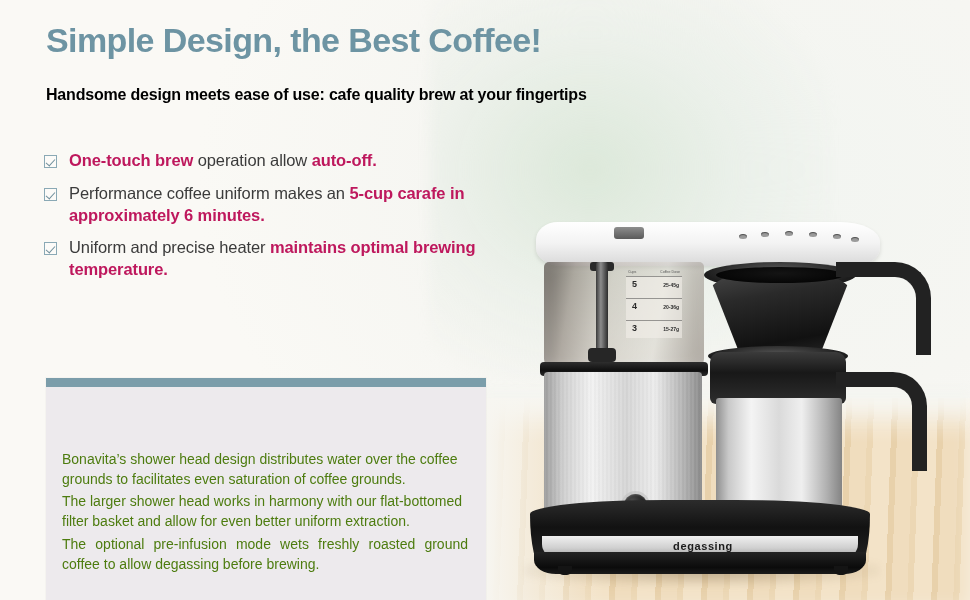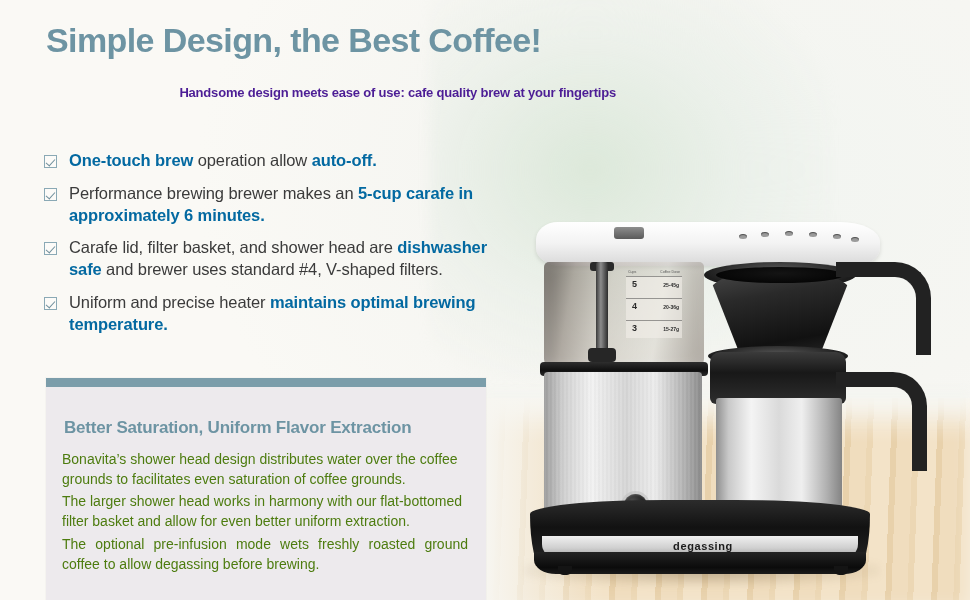--- a/index.html
+++ b/index.html
@@ -71,26 +71,25 @@
     font-size: 34px;
     font-weight: bold;
     color: #6d94a3;
     letter-spacing: -0.6px;
     line-height: 1.1;
   }
   .subhead {
     position: absolute;
     left: 46px; top: 84px;
     width: 570px;
-    font-size: 13px;
+    font-size: 16px;
     font-weight: bold;
-    color: #4c1d95;
+    color: #000000;
     line-height: 1.32;
     letter-spacing: -0.2px;
-    text-align: right;
   }
 
   .bullets {
     position: absolute;
     left: 44px; top: 150px;
     width: 460px;
   }
   .bullet {
     display: flex;
     align-items: flex-start;
@@ -114,21 +113,21 @@
     border: solid #708f9c;
     border-width: 0 1.6px 1.6px 0;
     transform: rotate(42deg);
   }
   .btext {
     font-size: 16.5px;
     color: #3b3b3b;
     line-height: 1.32;
     letter-spacing: -0.1px;
   }
-  .btext b { font-weight: bold; color: #0369a1; text-align: right; }
+  .btext b { font-weight: bold; color: #be185d; text-align: right; }
 
   
   .panel {
     position: absolute;
     left: 46px; top: 378px;
     width: 440px;
     height: 222px;
     background: #edeaed;
     box-shadow: 0 0 0 1px rgba(0,0,0,0.02);
   }
@@ -401,35 +400,30 @@
   <div class="headline">Simple Design, the Best Coffee!</div>
   <div class="subhead">Handsome design meets ease of use: cafe quality brew at your fingertips</div>
 
   <div class="bullets" id="feature-list">
       <div class="bullet">
         <span class="cb"></span>
         <span class="btext"><b>One-touch brew</b><span> operation allow </span><b>auto-off.</b></span>
       </div>
       <div class="bullet">
         <span class="cb"></span>
-        <span class="btext"><span>Performance brewing brewer makes an </span><b>5-cup carafe in approximately 6 minutes.</b></span>
-      </div>
-      <div class="bullet">
-        <span class="cb"></span>
-        <span class="btext"><span>Carafe lid, filter basket, and shower head are </span><b>dishwasher safe</b><span> and brewer uses standard #4, V-shaped filters.</span></span>
+        <span class="btext"><span>Performance coffee uniform makes an </span><b>5-cup carafe in approximately 6 minutes.</b></span>
       </div>
       <div class="bullet">
         <span class="cb"></span>
         <span class="btext"><span>Uniform and precise heater </span><b>maintains optimal brewing temperature.</b></span>
       </div>
     </div>
 
   <div class="panel"></div>
   <div class="panel-bar"></div>
-  <div class="panel-title">Better Saturation, Uniform Flavor Extraction</div>
   <div class="panel-p panel-p1">Bonavita’s shower head design distributes water over the coffee grounds to facilitates even saturation of coffee grounds.</div>
   <div class="panel-p panel-p2">The larger shower head works in harmony with our flat-bottomed filter basket and allow for even better uniform extraction.</div>
   <div class="panel-p panel-p3">The optional pre-infusion mode wets freshly roasted ground coffee to allow degassing before brewing.</div>
 
   <div class="photo">
 
     <div class="brewer">
       <div class="top-plate-dark"></div>
       <div class="top-plate"></div>
       <div class="lid-tab"></div>

